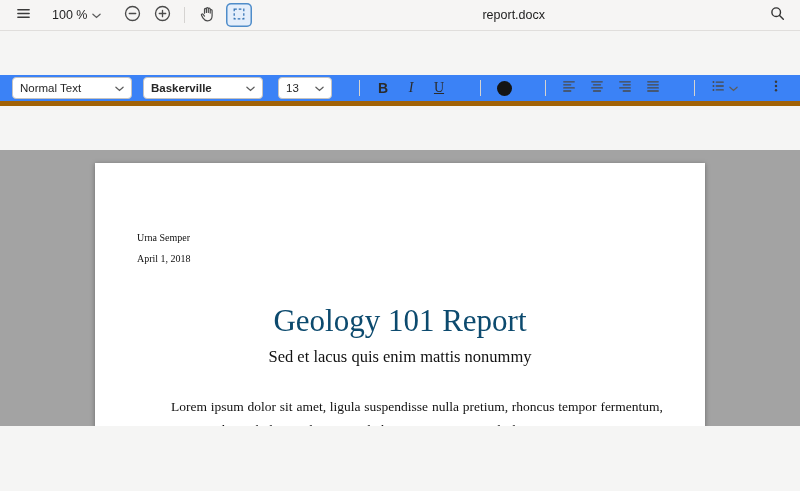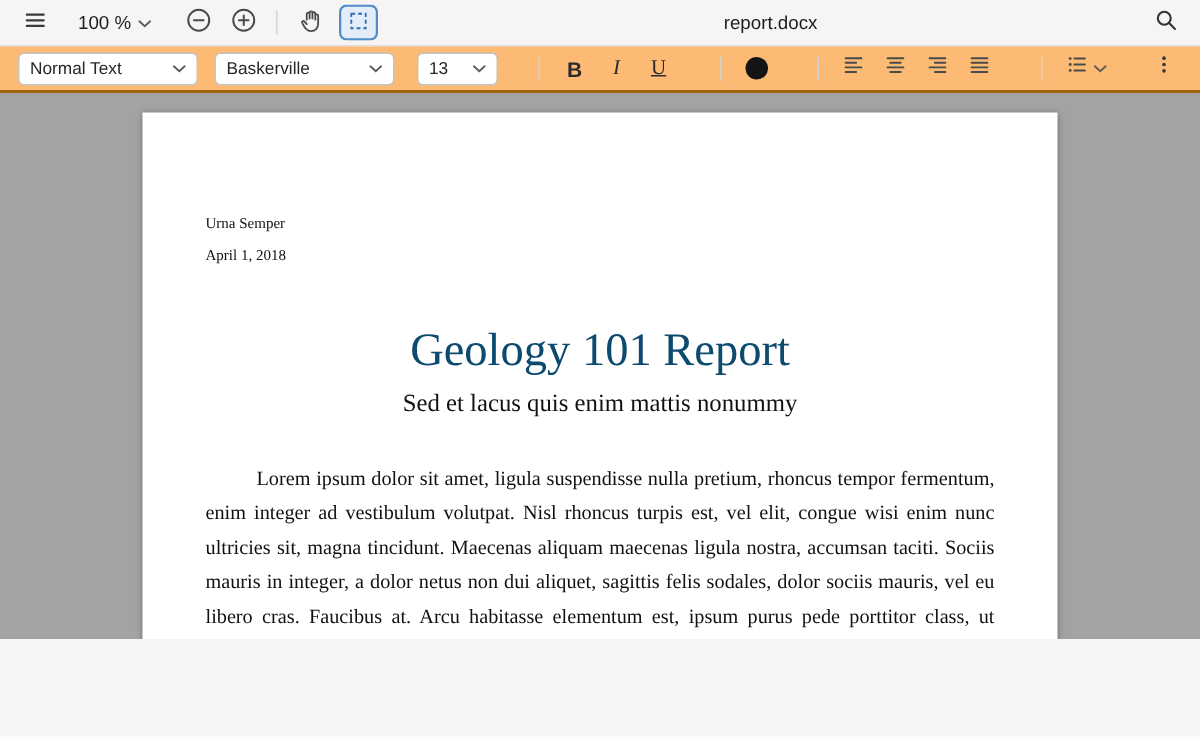--- a/index.html
+++ b/index.html
@@ -3,21 +3,21 @@
 <meta charset="utf-8">
 <style>
   * { box-sizing: border-box; }
   html, body { margin: 0; padding: 0; }
   body {
     width: 800px; height: 491px; overflow: hidden;
     font-family: "Liberation Sans", sans-serif;
     background: #f5f5f4;
     -webkit-font-smoothing: antialiased;
   }
-  .app { width: 800px; height: 426px; display: flex; flex-direction: column; }
+  .app { width: 800px; height: 426px; display: flex; flex-direction: column; gap: 44px; }
 
   
   .toolbar-top {
     height: 31px; flex: 0 0 31px;
     background: #f6f5f4; border-bottom: 1px solid #e0dedc;
     display: flex; align-items: center; padding: 0 10px;
   }
   .icon-btn {
     height: 24px; min-width: 26px; padding: 0 3px;
     display: flex; align-items: center; justify-content: center;
@@ -35,30 +35,30 @@
   .sep { width: 1px; height: 16px; background: #d5d3d1; margin: 0 9px; flex: 0 0 1px; }
   .title-area {
     flex: 1; text-align: center; font-size: 12.5px; color: #1c1c1c;
     overflow: hidden; white-space: nowrap; margin-left: 11px;
   }
   .chev { display: inline-block; }
 
   
   .format-bar {
     height: 31px; flex: 0 0 31px;
-    background: #fdba74; border-bottom: 2px solid #a16207;
+    background: #3b82f6; border-bottom: 5px solid #a16207;
     display: flex; align-items: center; padding: 0 10px;
   }
   .dropdown {
     height: 22px; background: #ffffff; border: 1px solid #c5c3c1;
     border-radius: 4px; display: flex; align-items: center; justify-content: space-between;
     padding: 0 7px; font-size: 11.5px; color: #262626; cursor: pointer; gap: 6px;
   }
   .dd-style { width: 120px; margin-left: 2px; }
-  .dd-font  { width: 120px; margin-left: 11px; }
+  .dd-font  { width: 120px; margin-left: 11px; font-weight: bold; }
   .dd-size  { width: 54px;  margin-left: 15px; }
   .fmt-btn {
     width: 28px; height: 24px; display: flex; align-items: center; justify-content: center;
     background: transparent; border: none; border-radius: 4px; cursor: pointer;
     font-family: "Liberation Serif", serif; font-size: 14px; color: #2b2b2b; padding: 0;
   }
   .fmt-btn .b { font-weight: bold; font-family: "Liberation Sans", sans-serif; }
   .fmt-btn .i { font-style: italic; }
   .fmt-btn .u { text-decoration: underline; }
   .color-swatch {

